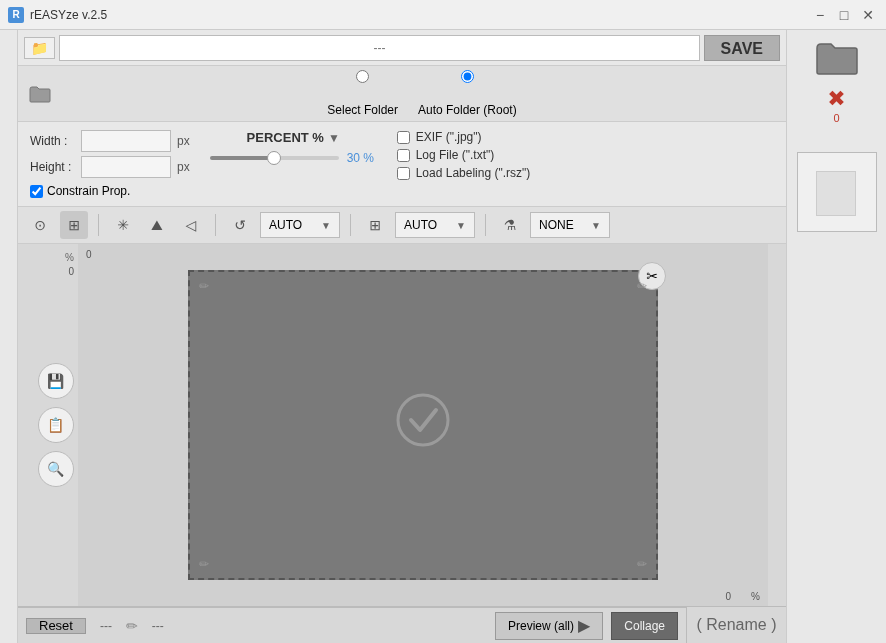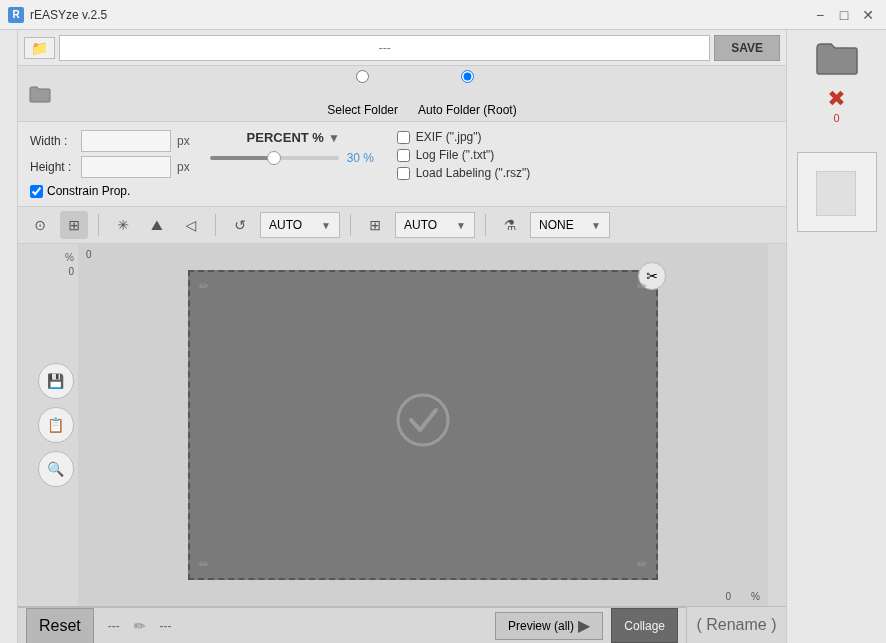--- a/index.html
+++ b/index.html
@@ -107,21 +107,21 @@
       padding: 2px 6px;
       font-size: 12px;
       color: #888;
       text-align: center;
     }
     .save-btn {
       background: #b0b0b0;
       border: 1px solid #999;
       padding: 4px 16px;
       cursor: pointer;
-      font-size: 12px;
+      font-size: 16px;
       font-weight: bold;
       color: #333;
       height: 26px;
     }
 
     
     .folder-select-bar {
       display: flex;
       align-items: center;
       padding: 4px 8px;
@@ -521,22 +521,22 @@
       background: #d8d8d8;
       border-top: 1px solid #bbb;
       height: 36px;
       gap: 8px;
     }
     .bottom-btn {
       background: #b8b8b8;
       border: 1px solid #999;
       padding: 4px 12px;
       cursor: pointer;
-      font-size: 16px;
-      height: 36px;
+      font-size: 13px;
+      height: 16px;
       display: flex;
       align-items: center;
     }
     .bottom-spacer { flex: 1; }
     .bottom-dots {
       font-size: 12px;
       color: #666;
       padding: 0 6px;
     }
     .pencil-icon {
@@ -558,21 +558,21 @@
     .preview-arrow {
       font-size: 16px;
       color: #555;
     }
     .collage-btn {
       background: #6a6a6a;
       border: 1px solid #555;
       padding: 4px 12px;
       cursor: pointer;
       font-size: 12px;
-      height: 35px;
+      height: 28px;
       color: #f0f0f0;
       display: flex;
       align-items: center;
     }
 
     
     .bottom-right {
       width: 100px;
       border-left: 1px solid #bbb;
       display: flex;

